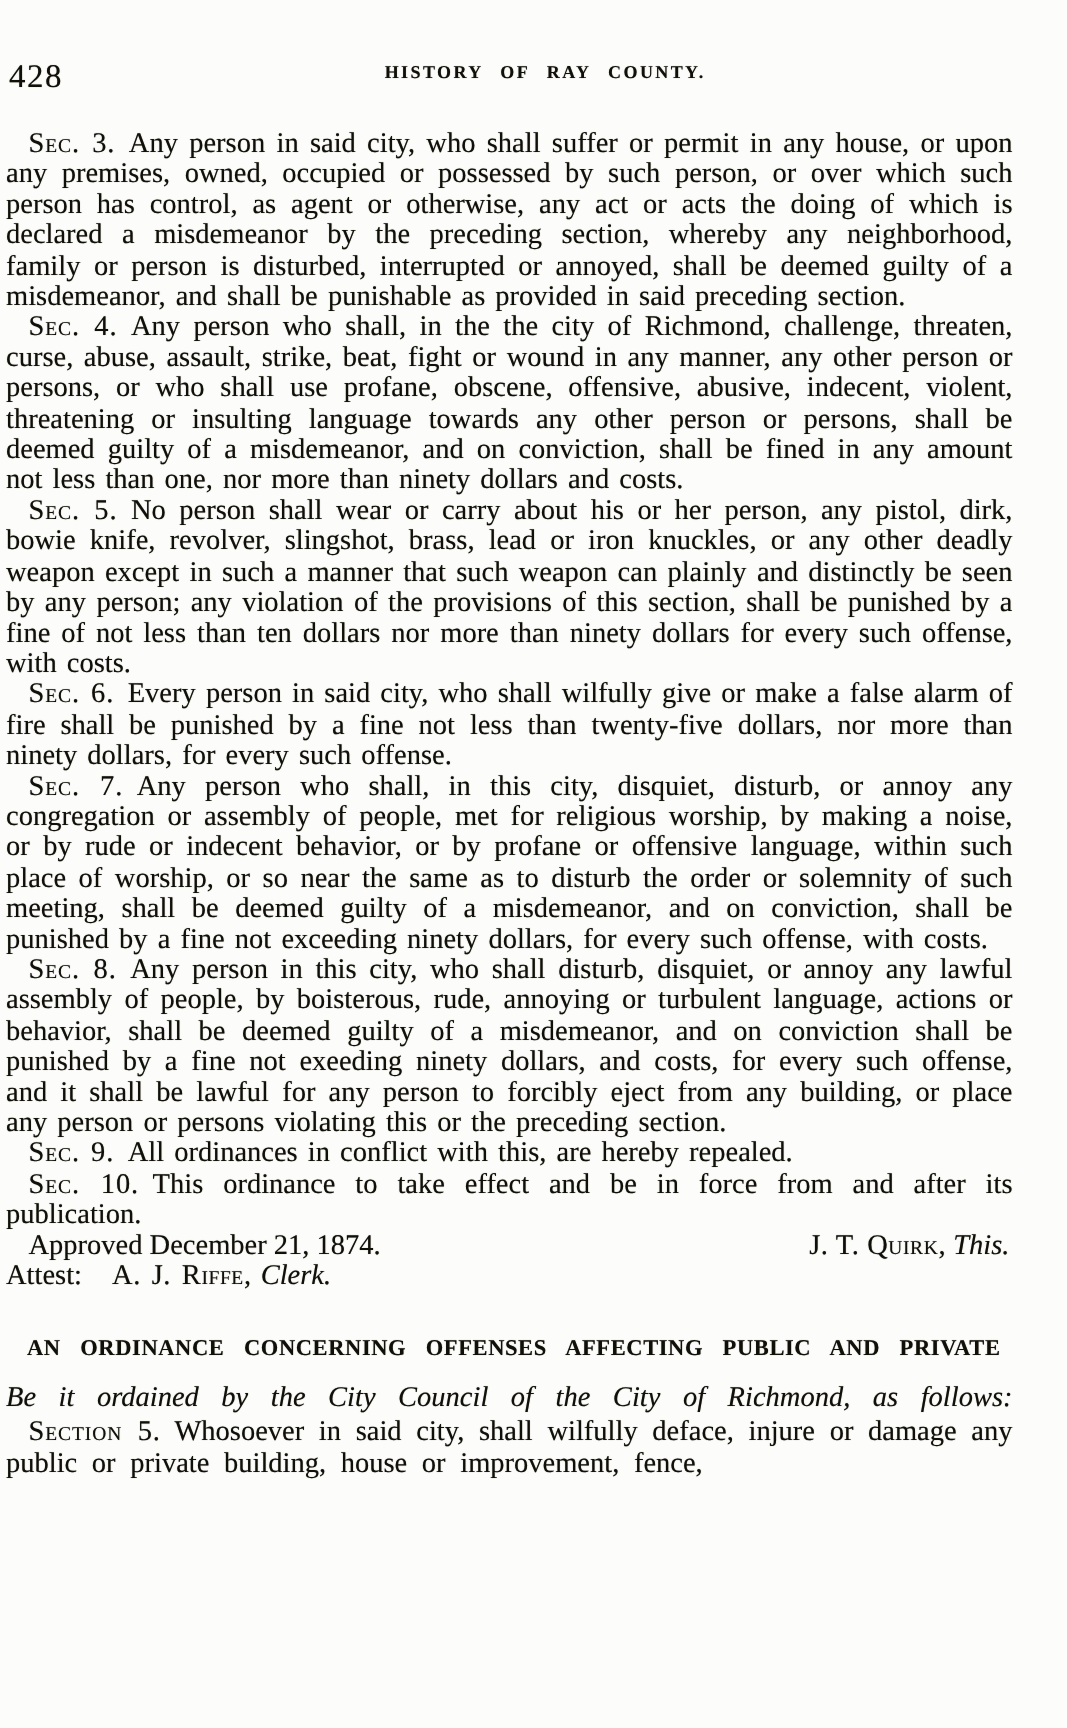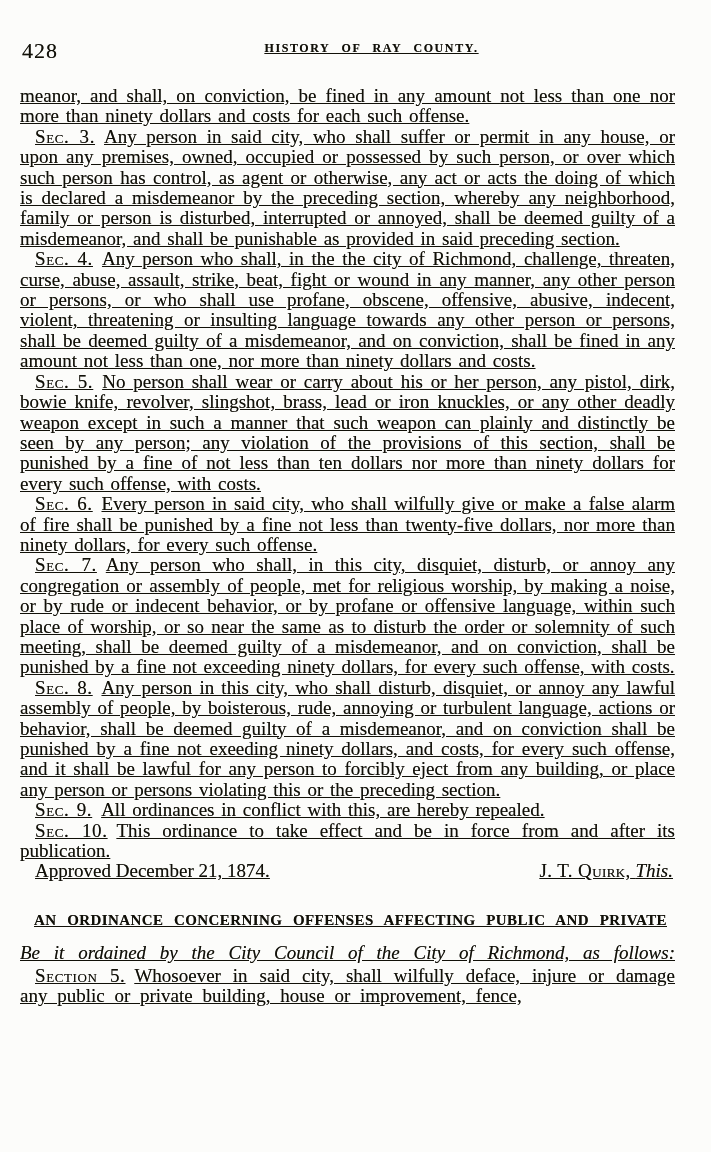--- a/index.html
+++ b/index.html
@@ -6,24 +6,23 @@
   body {
     width: 711px; height: 1152px;
     background: #fcfcfa;
     font-family: "Liberation Serif", "DejaVu Serif", serif;
     color: #111008;
     overflow: hidden;
   }
   .sheet {
     box-sizing: border-box;
     width: 711px; height: 1152px;
-    padding: 38px 36px 0 20px;
+    padding: 38px 36px 0 4px;
     overflow: hidden;
     text-shadow: 0 0 0.6px rgba(25,22,18,0.55);
-    text-decoration: underline;
   }
   
   .runhead { position: relative; height: 24px; margin-bottom: 24px; }
   .pageno {
     position: absolute; left: 2px; top: 0;
     font-size: 22px; letter-spacing: 1px;
   }
   .runtitle {
     text-align: center;
     font-weight: bold;
@@ -83,21 +82,20 @@
 
 <div class="sheet">
 
   <div class="runhead">
     <span class="pageno">428</span>
     <div class="runtitle">HISTORY OF RAY COUNTY.</div>
   </div>
 
   <div class="bodytext">
 
-    <p class="para"><span>meanor, and shall, on conviction, be fined in any amount not less than one nor more than ninety dollars and costs for each such offense.</span></p>
 
     <p class="para indent"><span class="seclabel">Sec. 3.</span><span>Any person in said city, who shall suffer or permit in any house, or upon any premises, owned, occupied or possessed by such person, or over which such person has control, as agent or otherwise, any act or acts the doing of which is declared a misdemeanor by the preceding section, whereby any neighborhood, family or person is disturbed, interrupted or annoyed, shall be deemed guilty of a misdemeanor, and shall be punishable as provided in said preceding section.</span></p>
 
     <p class="para indent"><span class="seclabel">Sec. 4.</span><span>Any person who shall, in the the city of Richmond, challenge, threaten, curse, abuse, assault, strike, beat, fight or wound in any manner, any other person or persons, or who shall use profane, obscene, offensive, abusive, indecent, violent, threatening or insulting language towards any other person or persons, shall be deemed guilty of a misdemeanor, and on conviction, shall be fined in any amount not less than one, nor more than ninety dollars and costs.</span></p>
 
     <p class="para indent"><span class="seclabel">Sec. 5.</span><span>No person shall wear or carry about his or her person, any pistol, dirk, bowie knife, revolver, slingshot, brass, lead or iron knuckles, or any other deadly weapon except in such a manner that such weapon can plainly and distinctly be seen by any person; any violation of the provisions of this section, shall be punished by a fine of not less than ten dollars nor more than ninety dollars for every such offense, with costs.</span></p>
 
     <p class="para indent"><span class="seclabel">Sec. 6.</span><span>Every person in said city, who shall wilfully give or make a false alarm of fire shall be punished by a fine not less than twenty-five dollars, nor more than ninety dollars, for every such offense.</span></p>
 
     <p class="para indent"><span class="seclabel">Sec. 7.</span><span>Any person who shall, in this city, disquiet, disturb, or annoy any congregation or assembly of people, met for religious worship, by making a noise, or by rude or indecent behavior, or by profane or offensive language, within such place of worship, or so near the same as to disturb the order or solemnity of such meeting, shall be deemed guilty of a misdemeanor, and on conviction, shall be punished by a fine not exceeding ninety dollars, for every such offense, with costs.</span></p>
@@ -106,20 +104,23 @@
 
     <p class="para indent"><span class="seclabel">Sec. 9.</span><span>All ordinances in conflict with this, are hereby repealed.</span></p>
 
     <p class="para indent"><span class="seclabel">Sec. 10.</span><span>This ordinance to take effect and be in force from and after its publication.</span></p>
 
     <p class="sigrow">
       <span class="sig-left">Approved December 21, 1874.</span>
       <span class="sig-right"><span class="sc">J. T. Quirk,</span> <span class="it">This.</span></span>
     </p>
 
+    <p class="para">
+      <span class="attest-prefix">Attest:</span><span class="sc clerk-name">A. J. Riffe,</span><span class="it">Clerk.</span>
+    </p>
 
   </div>
 
   <div class="ord-heading">
     <div class="ord-heading-l1">AN ORDINANCE CONCERNING OFFENSES AFFECTING PUBLIC AND PRIVATE</div>
   </div>
 
   <div class="enacting">Be it ordained by the City Council of the City of Richmond, as follows:</div>
 
   <div class="bodytext">

